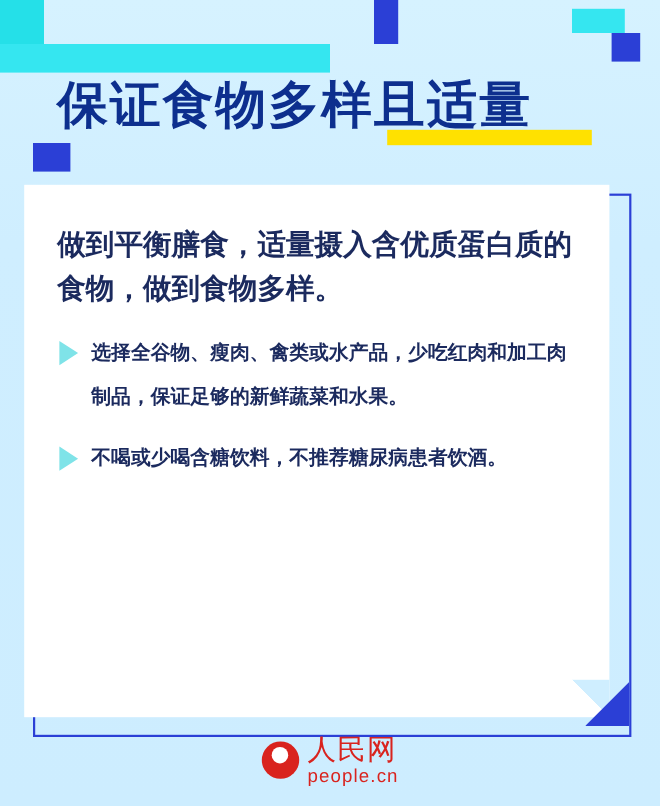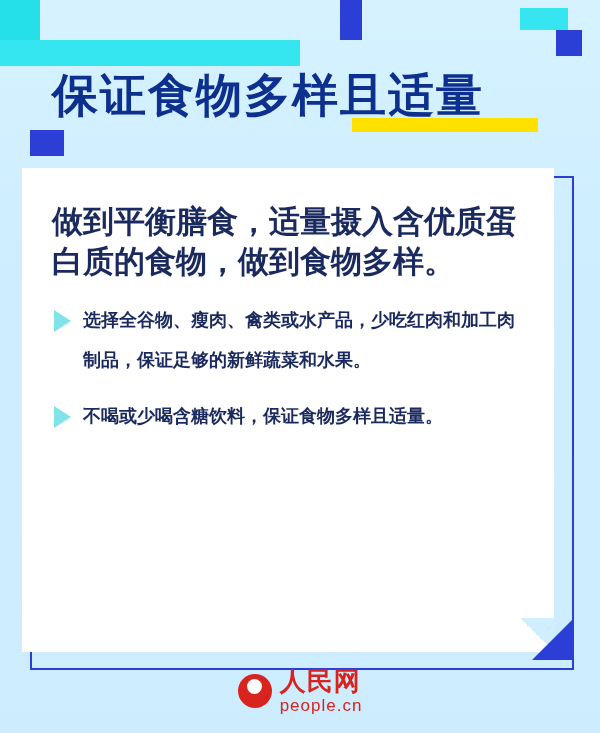--- a/index.html
+++ b/index.html
@@ -40,21 +40,21 @@
     position:absolute;left:22px;top:168px;width:532px;height:484px;
     background:#ffffff;
     box-sizing:border-box;
     padding:34px 30px 20px 30px;
   }
   .card .fold{
     position:absolute;right:0;bottom:0;width:34px;height:34px;
     background:linear-gradient(225deg,#cfeeff 50%,transparent 50%);
   }
   .intro{
-    font-size:31px;line-height:40px;color:#1b2a5e;font-weight:bold;
+    font-size:26px;line-height:40px;color:#1b2a5e;font-weight:bold;
     margin:0 0 18px 0;
   }
   .bullets{list-style:none;margin:0;padding:0;}
   .bullet{
     display:flex;align-items:flex-start;margin-bottom:16px;
   }
   .tri{
     flex:0 0 auto;margin:10px 12px 0 2px;
     width:0;height:0;border-top:11px solid transparent;border-bottom:11px solid transparent;
     border-left:17px solid #7fe3e8;
@@ -72,21 +72,21 @@
   }
   .logo-mark::after{
     content:"";position:absolute;left:9px;top:5px;width:15px;height:15px;
     border-radius:50%;background:#ffffff;
   }
   .logo-mark::before{
     content:"";position:absolute;left:13px;top:15px;width:9px;height:14px;
     background:#d9231e;border-radius:0 0 6px 6px;
   }
   .logo-text{display:flex;flex-direction:column;line-height:1;}
-  .logo-cn{font-size:26px;font-weight:bold;color:#d9231e;letter-spacing:1px;}
+  .logo-cn{font-size:26px;font-weight:normal;color:#d9231e;letter-spacing:1px;}
   .logo-en{font-size:17px;color:#d9231e;letter-spacing:1px;margin-top:3px;text-align:center;}
 </style>
 </head>
 <body>
 
 <div class="poster">
 
   <div class="deco deco-cyan-top"></div>
   <div class="deco deco-blue-strip"></div>
   <div class="deco deco-cyan-right"></div>
@@ -102,21 +102,21 @@
   <div class="card">
     <p class="intro">做到平衡膳食，适量摄入含优质蛋白质的食物，做到食物多样。</p>
 
     <ul class="bullets">
       <li class="bullet">
         <span class="tri"></span>
         <span class="btext">选择全谷物、瘦肉、禽类或水产品，少吃红肉和加工肉制品，保证足够的新鲜蔬菜和水果。</span>
       </li>
       <li class="bullet">
         <span class="tri"></span>
-        <span class="btext">不喝或少喝含糖饮料，保证食物多样且适量。</span>
+        <span class="btext">不喝或少喝含糖饮料，不推荐糖尿病患者饮酒。</span>
       </li>
     </ul>
 
     <div class="fold"></div>
   </div>
 
   <div class="deco deco-blue-corner"></div>
 
   <div class="footer">
     <div class="logo-mark"></div>

